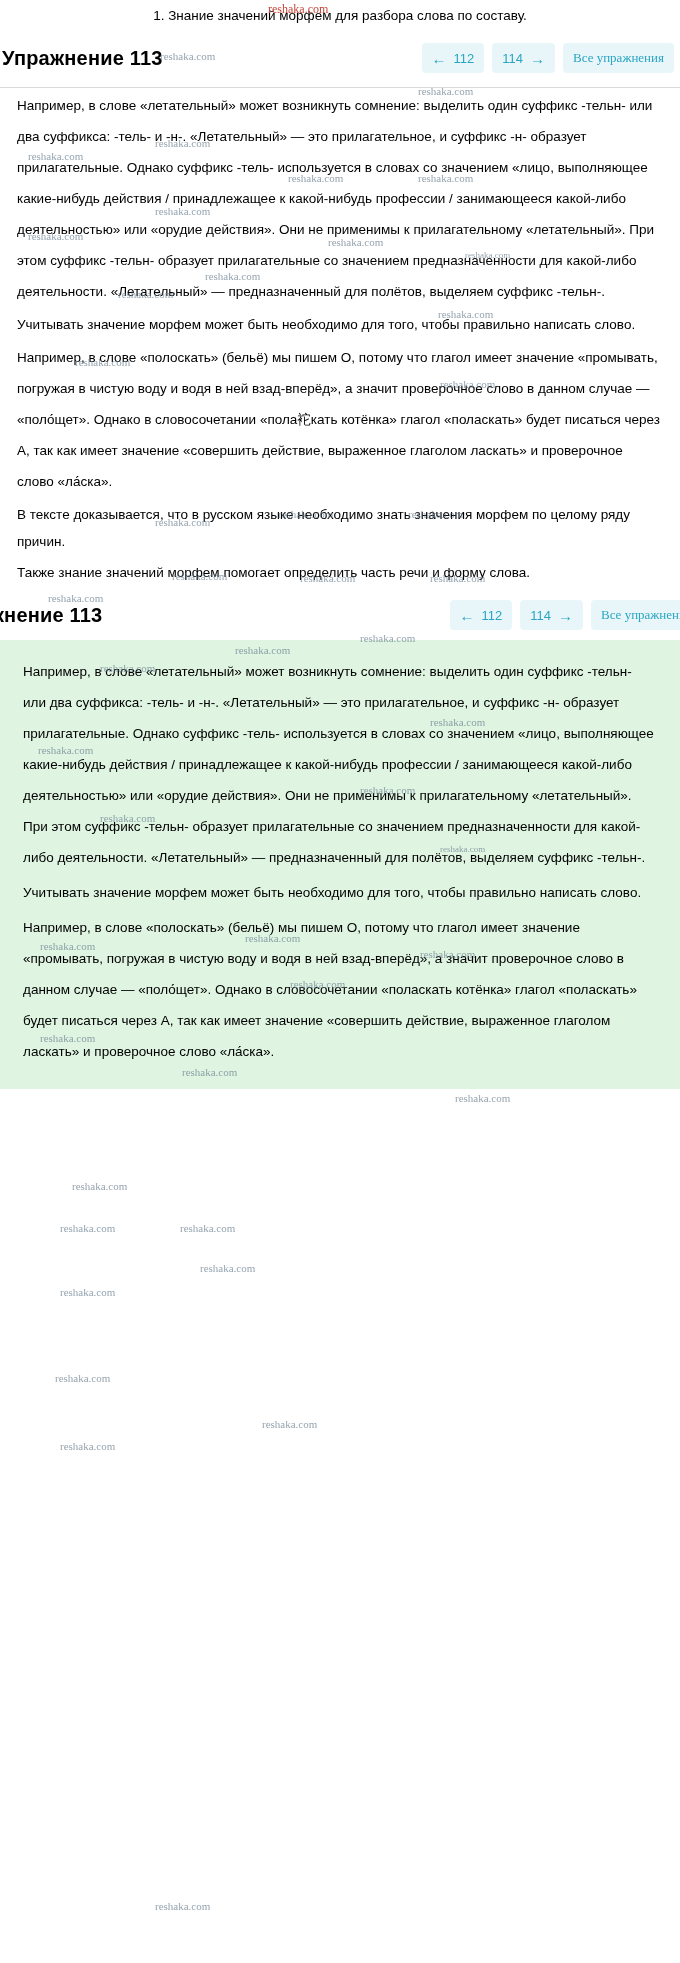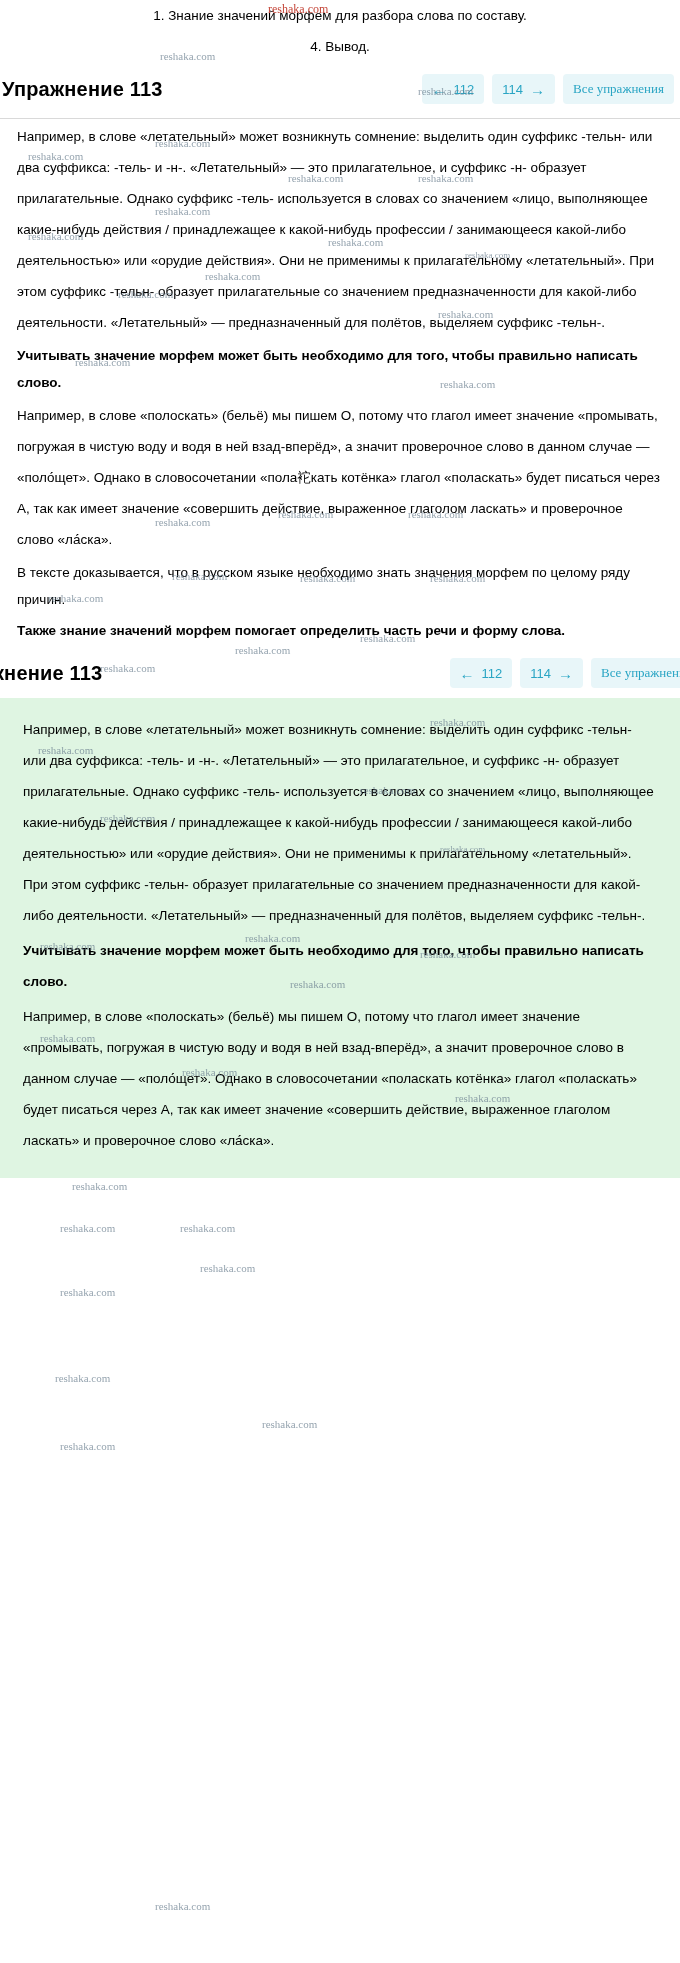--- a/index.html
+++ b/index.html
@@ -90,21 +90,21 @@
   .nav-btn .arrow { font-size: 15px; line-height: 1; }
   .nav-btn.all { min-width: 0; font-family: Liberation Serif, serif; }
 
   .para {
     font-size: 13.5px;
     line-height: 31px;
     padding: 2px 17px;
     position: relative;
     z-index: 1;
   }
-  .para.bold { font-weight: bold; }
+  .para.bold { font-weight: normal; }
   .para.tight { line-height: 27px; }
 
   .divider-top {
     border-top: 1px solid #d9d9d9;
     margin: 4px 0 0 0;
   }
 
   
   .answer-card {
     background: #dff5e2;
@@ -170,21 +170,20 @@
   <div class="wm" style="left:180px; top:1222px;">reshaka.com</div>
   <div class="wm" style="left:200px; top:1262px;">reshaka.com</div>
   <div class="wm" style="left:60px; top:1286px;">reshaka.com</div>
   <div class="wm" style="left:55px; top:1372px;">reshaka.com</div>
   <div class="wm" style="left:262px; top:1418px;">reshaka.com</div>
   <div class="wm" style="left:60px; top:1440px;">reshaka.com</div>
   <div class="wm" style="left:155px; top:1900px;">reshaka.com</div>
 
   <div>
     <div class="list-line">1. Знание значений морфем для разбора слова по составу.</div>
-    <div class="list-line">4. Вывод.</div>
   </div>
 
   <div class="ex-header">
     <div class="ex-title">Упражнение 113</div>
     <div class="nav-spacer"></div>
     <div class="nav-group">
       <button class="nav-btn">
         <span class="arrow">←</span>
         <span>112</span>
       </button>

